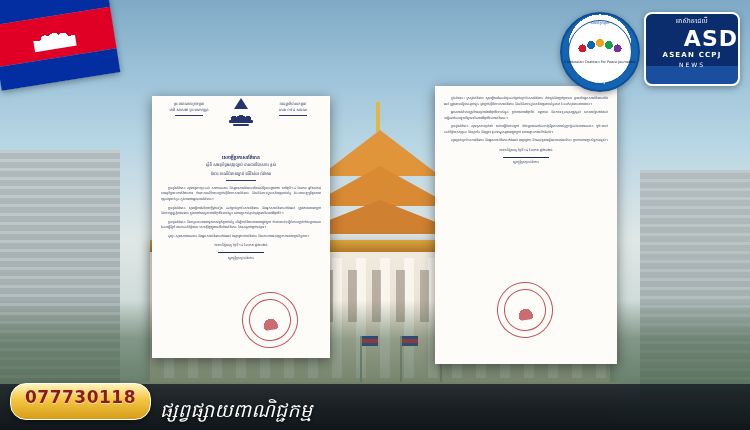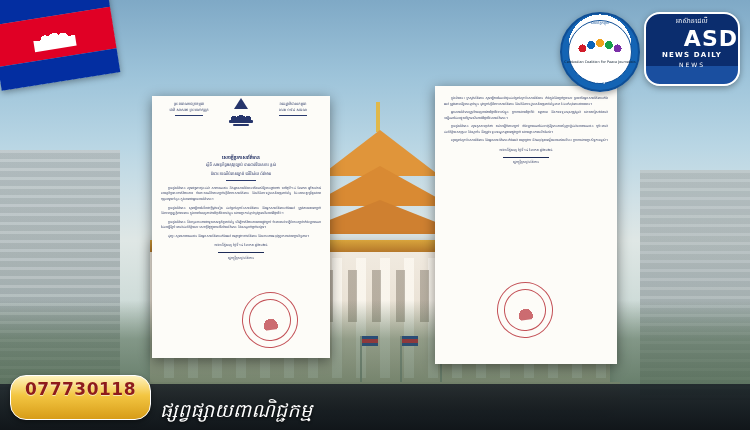--- a/index.html
+++ b/index.html
@@ -344,21 +344,21 @@
     position:absolute; left:0; right:0; top:46px;
     text-align:center; font-size:3.4px; color:#123; line-height:1.2;
   }
 
   .logo-asd {
     position: absolute;
     right: 10px; top: 12px;
     width: 92px; height: 70px;
     background: linear-gradient(to bottom, #0b2d6e 0%, #0b2d6e 74%, #1a4fa0 74%, #1a4fa0 100%);
     border: 2px solid #ffffff;
-    border-radius: 16px;
+    border-radius: 8px;
     box-shadow: 0 2px 6px rgba(0,0,0,.35);
     overflow: hidden;
   }
   .logo-asd .asd-top {
     text-align: center;
     color: #ffffff;
     font-size: 6.5px;
     margin-top: 3px;
     letter-spacing: .2px;
   }
@@ -389,21 +389,21 @@
 
   
   .bottom-bar {
     position: absolute;
     left: 0; bottom: 0; width: 750px; height: 46px;
     background: linear-gradient(to bottom, rgba(12,16,28,.72), rgba(8,10,18,.88));
   }
   .phone-badge {
     position: absolute;
     left: 10px; bottom: 10px;
-    padding: 3px 14px 20px;
+    padding: 3px 14px 12px;
     background: linear-gradient(to bottom, #fff3bf, #f3c642 45%, #d79c18);
     border-radius: 16px;
     border: 1.5px solid #ffffff;
     color: #8e1b1b;
     font-size: 17px;
     font-weight: bold;
     letter-spacing: .5px;
     text-shadow: 0 1px 0 rgba(255,255,255,.6);
     box-shadow: 0 2px 5px rgba(0,0,0,.4);
   }
@@ -527,21 +527,21 @@
     <div class="inner-ring"></div>
     <div class="top-text">សហព័ន្ធកម្ពុជា</div>
     <div class="people"></div>
     <div class="mid-text">Cambodian Coalition For Peace Journalists</div>
     <div class="bot-text">CCPJ</div>
   </div>
 
   <div class="logo-asd">
     <div class="asd-top">អាស៊ានដេលី</div>
     <div class="asd-big">ASD</div>
-    <div class="asd-sub">NEWS DAILY</div>
+    <div class="asd-sub">ASEAN CCPJ</div>
     <div class="asd-news">NEWS</div>
   </div>
 
   <div class="bottom-bar">
     <div class="phone-badge">077730118</div>
     <div class="ticker">ផ្សព្វផ្សាយពាណិជ្ជកម្ម</div>
   </div>
 
 </div>
 

